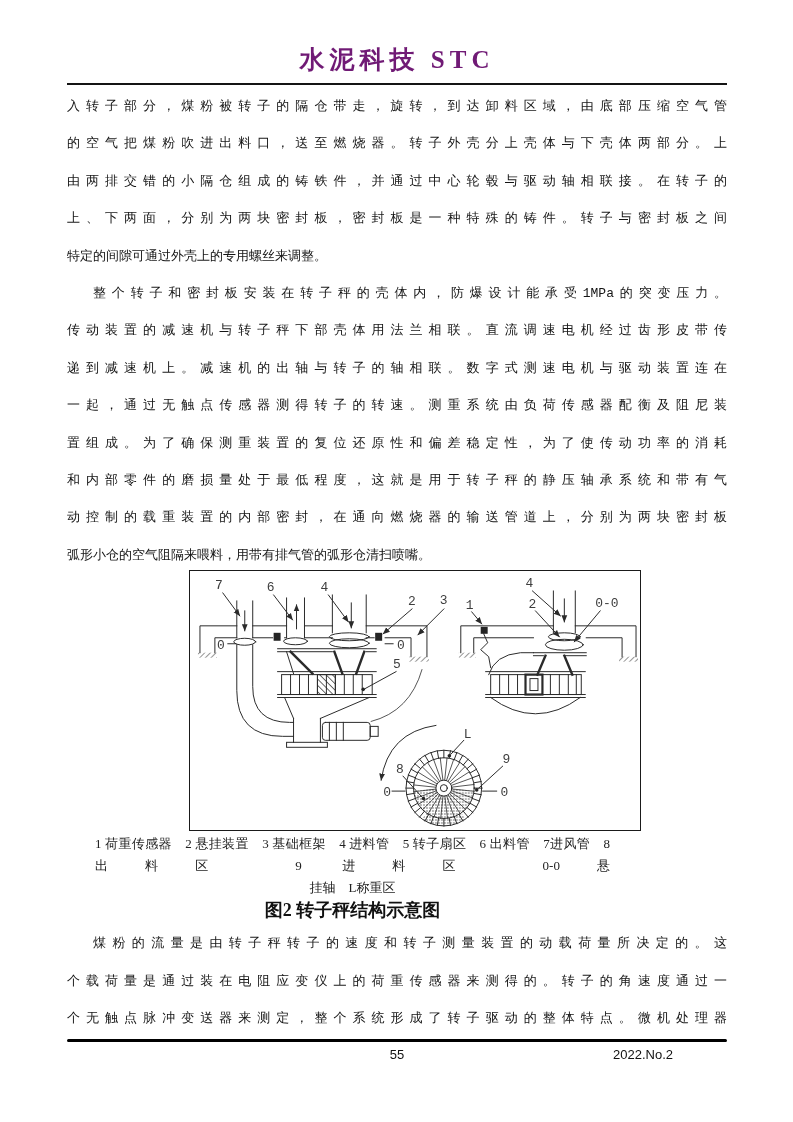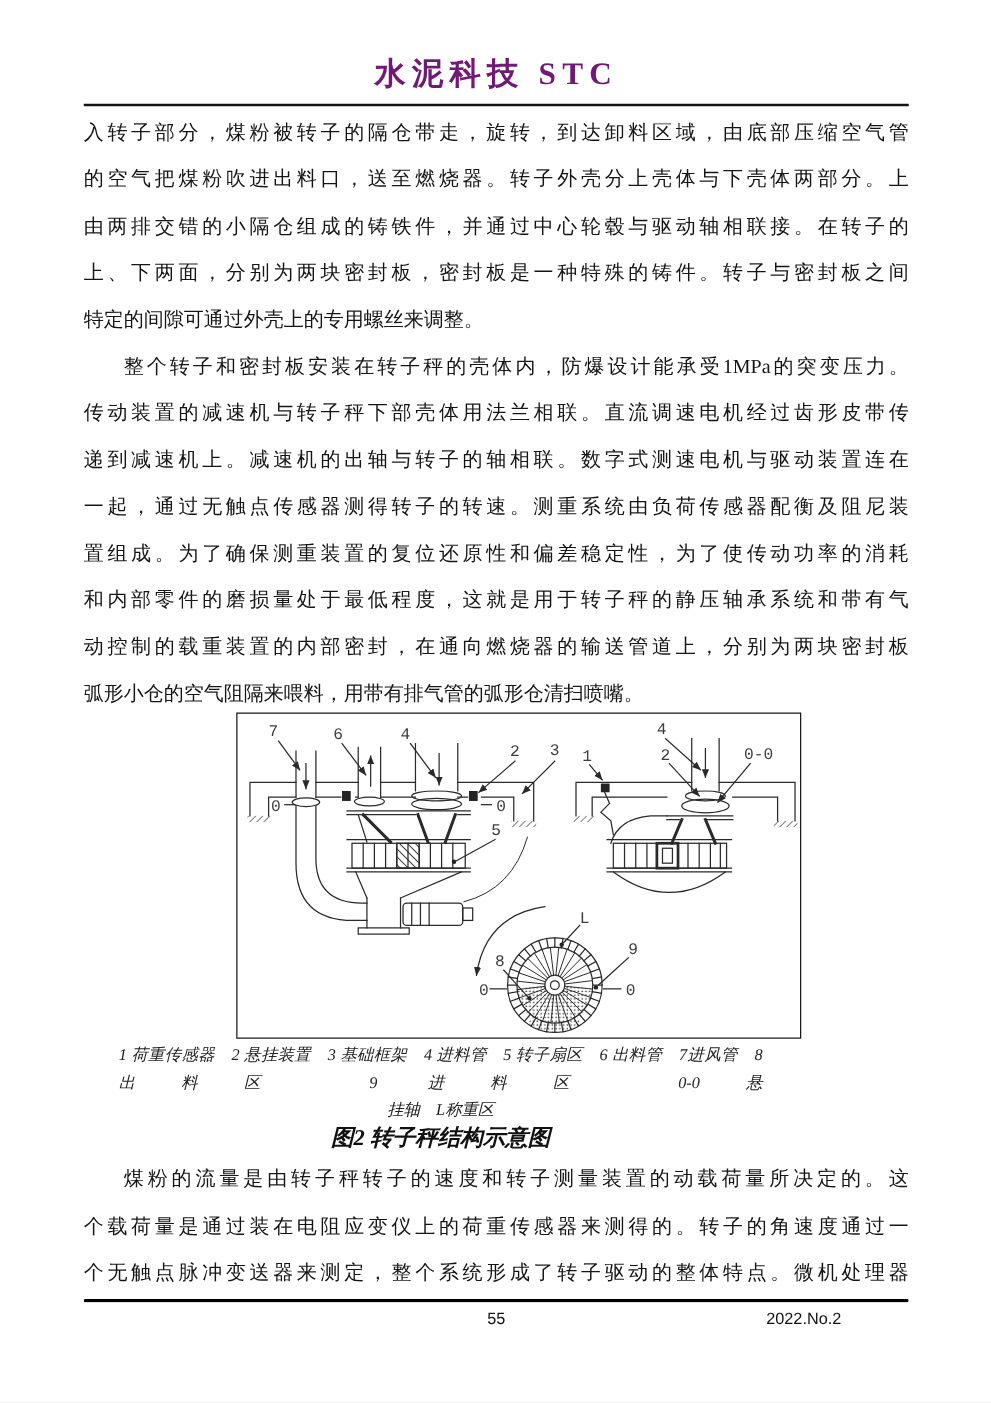--- a/index.html
+++ b/index.html
@@ -4,29 +4,29 @@
 <style>
   html,body{margin:0;padding:0;background:#e8e8e8;}
   .page{position:relative;width:793px;height:1122px;background:#ffffff;margin:0 auto;
         overflow:hidden;box-sizing:border-box;padding:0 66px 0 67px;
         font-family:"Liberation Serif","DejaVu Serif",serif;color:#151515;}
   .journal-header{padding-top:45px;text-align:center;}
   .journal-title{font-size:25px;line-height:30px;font-weight:600;
                  letter-spacing:5px;color:#701a75;}
   .header-rule{margin-top:8px;border-top:2.5px solid #141414;}
   .article-body{margin-top:3px;}
-  .bline{font-size:16px;line-height:37.4px;text-align:justify;text-align-last:justify;
-         white-space:normal;}
+  .bline{font-size:13px;line-height:37.4px;text-align:justify;text-align-last:justify;
+         white-space:normal;font-family:Liberation Mono, monospace;}
   .bline.last{text-align-last:left;}
   .bline.indent{text-indent:2em;}
   .figure-frame{margin-left:122px;margin-top:-4px;width:450px;height:259px;
                 border:1.5px solid #1a1a1a;background:#fff;}
   .figure-frame svg{display:block;}
   .fig-caption-block{margin-left:28px;margin-top:2px;width:515px;
-                     font-size:13px;color:#222;font-style:italic;}
+                     font-size:13px;color:#222;}
   .fig-caption-l1{line-height:22px;text-align:justify;text-align-last:justify;}
   .fig-caption-l2{line-height:22px;text-align:center;}
   .fig-title{line-height:23px;text-align:center;font-weight:bold;font-size:18px;color:#111;}
   .para3{margin-top:3px;}
   .footer-rule{margin-top:1px;border-top:3px solid #000;border-radius:2px;}
   .footer-row{position:relative;margin-top:3px;height:20px;
               font-family:"Liberation Sans","DejaVu Sans",sans-serif;font-size:13px;color:#111;}
   .page-number{text-align:center;line-height:20px;}
   .issue-number{position:absolute;right:54px;top:0;line-height:20px;}
   

